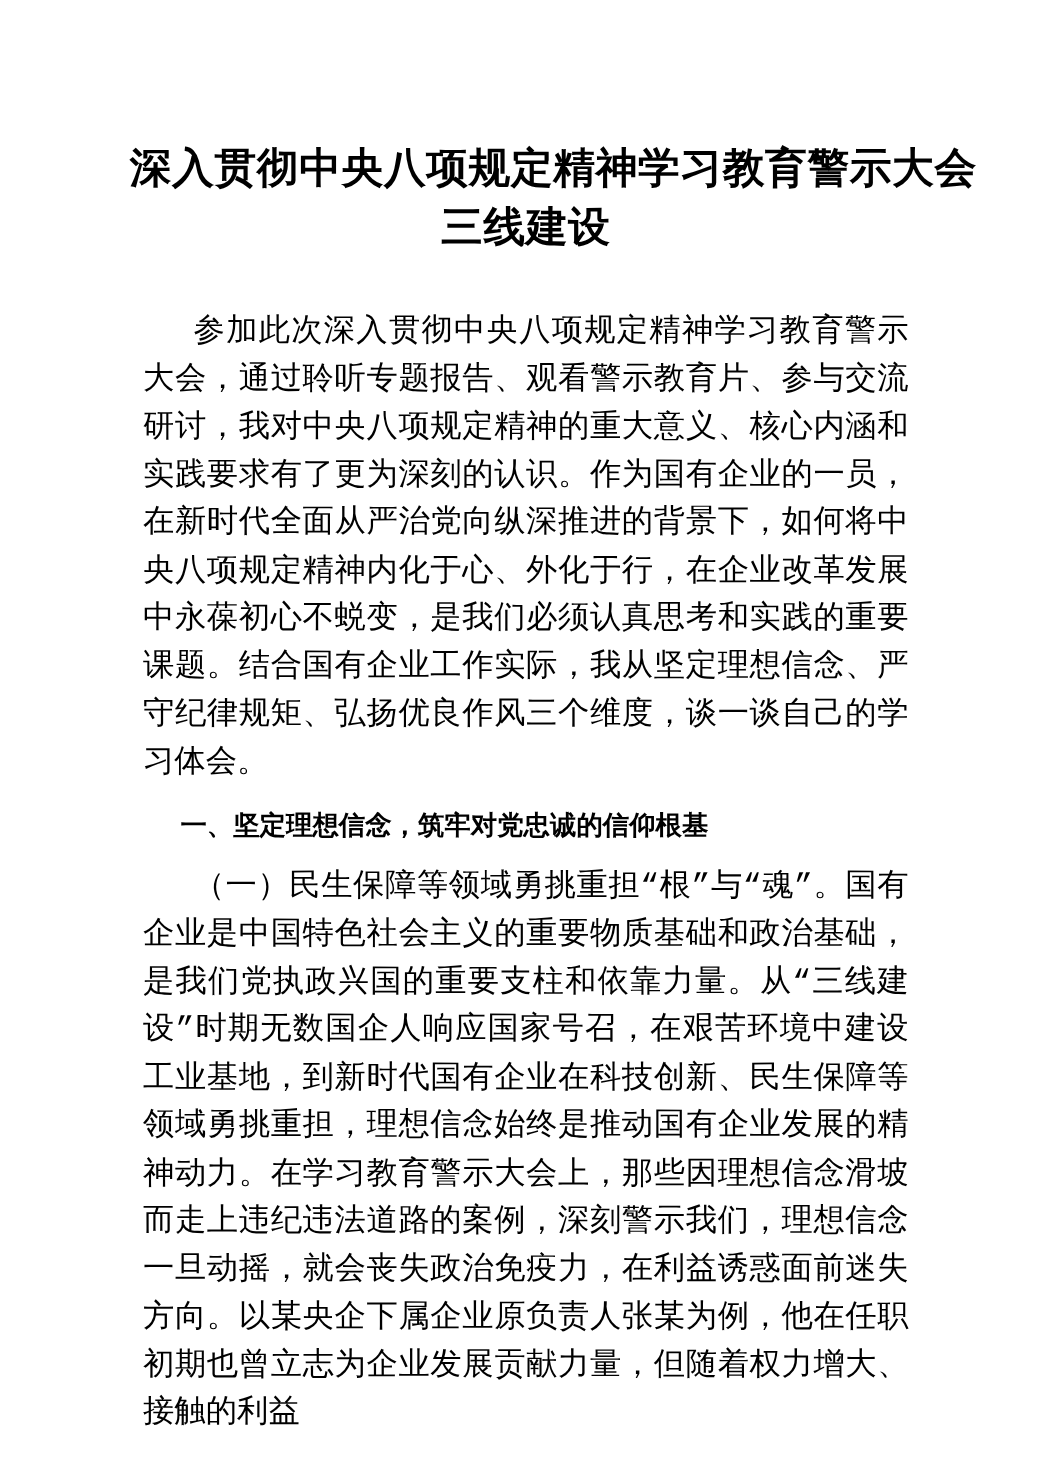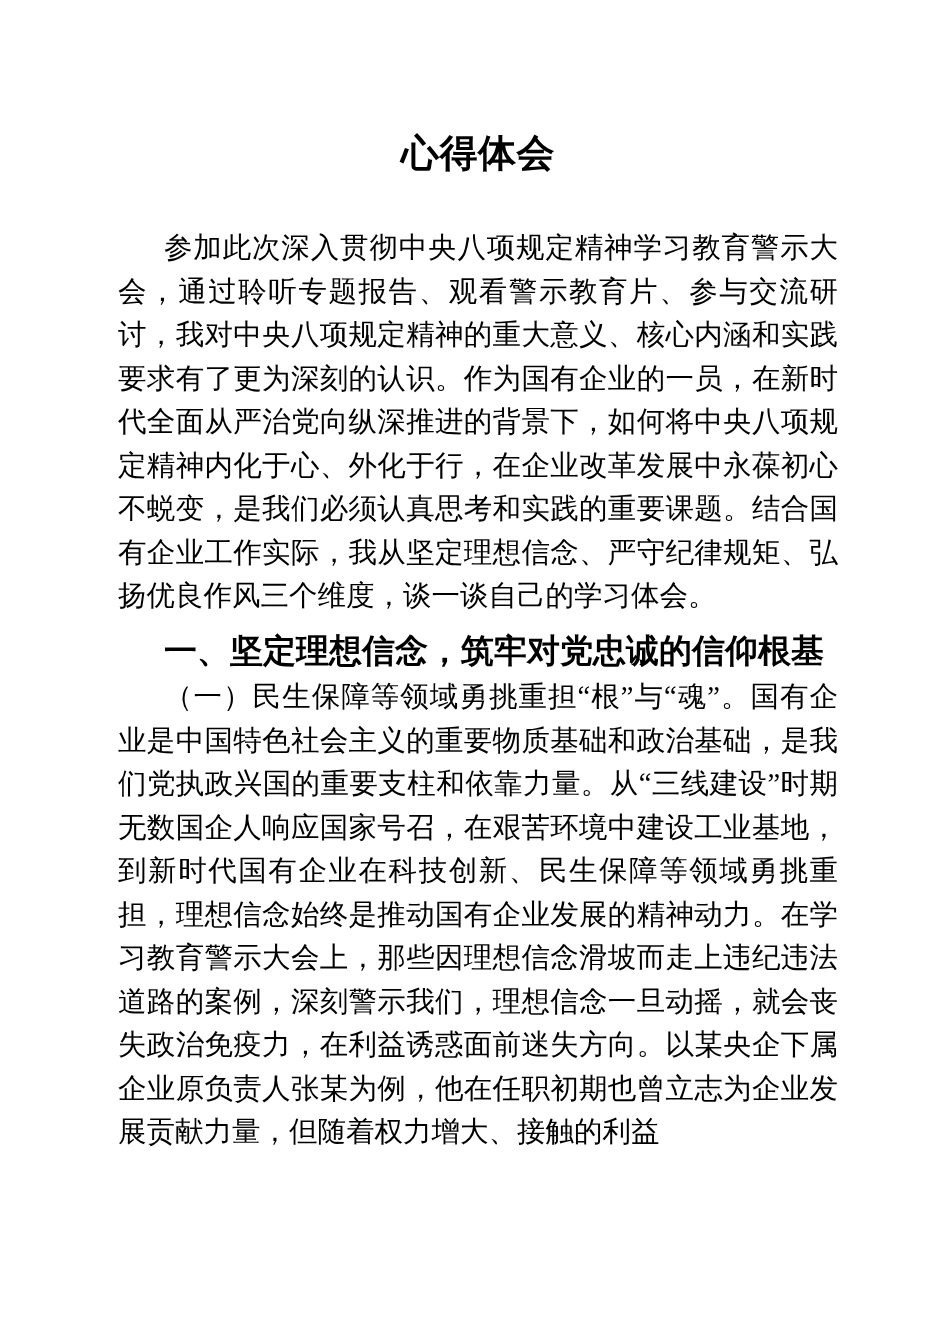--- a/index.html
+++ b/index.html
@@ -26,49 +26,50 @@
     line-height: 54px;
     font-weight: bold;
     letter-spacing: 0.5px;
     font-family: "Liberation Serif", serif;
   }
   .title-line {
     display: block;
     white-space: nowrap;
   }
   .body-para {
-    margin: 0;
+    margin: 12px;
     font-size: 28.5px;
     line-height: 43.5px;
     text-align: justify;
     text-indent: 46px;
     word-break: break-all;
-    font-family: Liberation Serif, serif;
+    font-family: Liberation Mono, monospace;
   }
   .section-heading {
     margin: 14px 0 0 0;
-    font-size: 33px;
+    font-size: 24px;
     line-height: 43.5px;
     font-weight: bold;
     text-indent: 46px;
-    font-family: Liberation Mono, monospace;
+    font-family: Liberation Sans, sans-serif;
     white-space: nowrap;
   }
   .kaiti-lead {
     
     font-style: normal;
   }
 </style>
 </head>
 <body>
 
 <div class="page">
 
   <h1 class="doc-title">
-    <span class="title-line">心得体会</span>
+    <span class="title-line">深入贯彻中央八项规定精神学习教育警示大会</span>
+    <span class="title-line">三线建设</span>
   </h1>
 
   <p class="body-para">参加此次深入贯彻中央八项规定精神学习教育警示大会，通过聆听专题报告、观看警示教育片、参与交流研讨，我对中央八项规定精神的重大意义、核心内涵和实践要求有了更为深刻的认识。作为国有企业的一员，在新时代全面从严治党向纵深推进的背景下，如何将中央八项规定精神内化于心、外化于行，在企业改革发展中永葆初心不蜕变，是我们必须认真思考和实践的重要课题。结合国有企业工作实际，我从坚定理想信念、严守纪律规矩、弘扬优良作风三个维度，谈一谈自己的学习体会。</p>
 
   <h2 class="section-heading">一、坚定理想信念，筑牢对党忠诚的信仰根基</h2>
 
   <p class="body-para"><span class="kaiti-lead">（一）民生保障等领域勇挑重担“根”与“魂”。</span><span>国有企业是中国特色社会主义的重要物质基础和政治基础，是我们党执政兴国的重要支柱和依靠力量。从“三线建设”时期无数国企人响应国家号召，在艰苦环境中建设工业基地，到新时代国有企业在科技创新、民生保障等领域勇挑重担，理想信念始终是推动国有企业发展的精神动力。在学习教育警示大会上，那些因理想信念滑坡而走上违纪违法道路的案例，深刻警示我们，理想信念一旦动摇，就会丧失政治免疫力，在利益诱惑面前迷失方向。以某央企下属企业原负责人张某为例，他在任职初期也曾立志为企业发展贡献力量，但随着权力增大、接触的利益</span></p>
 
 </div>
 

